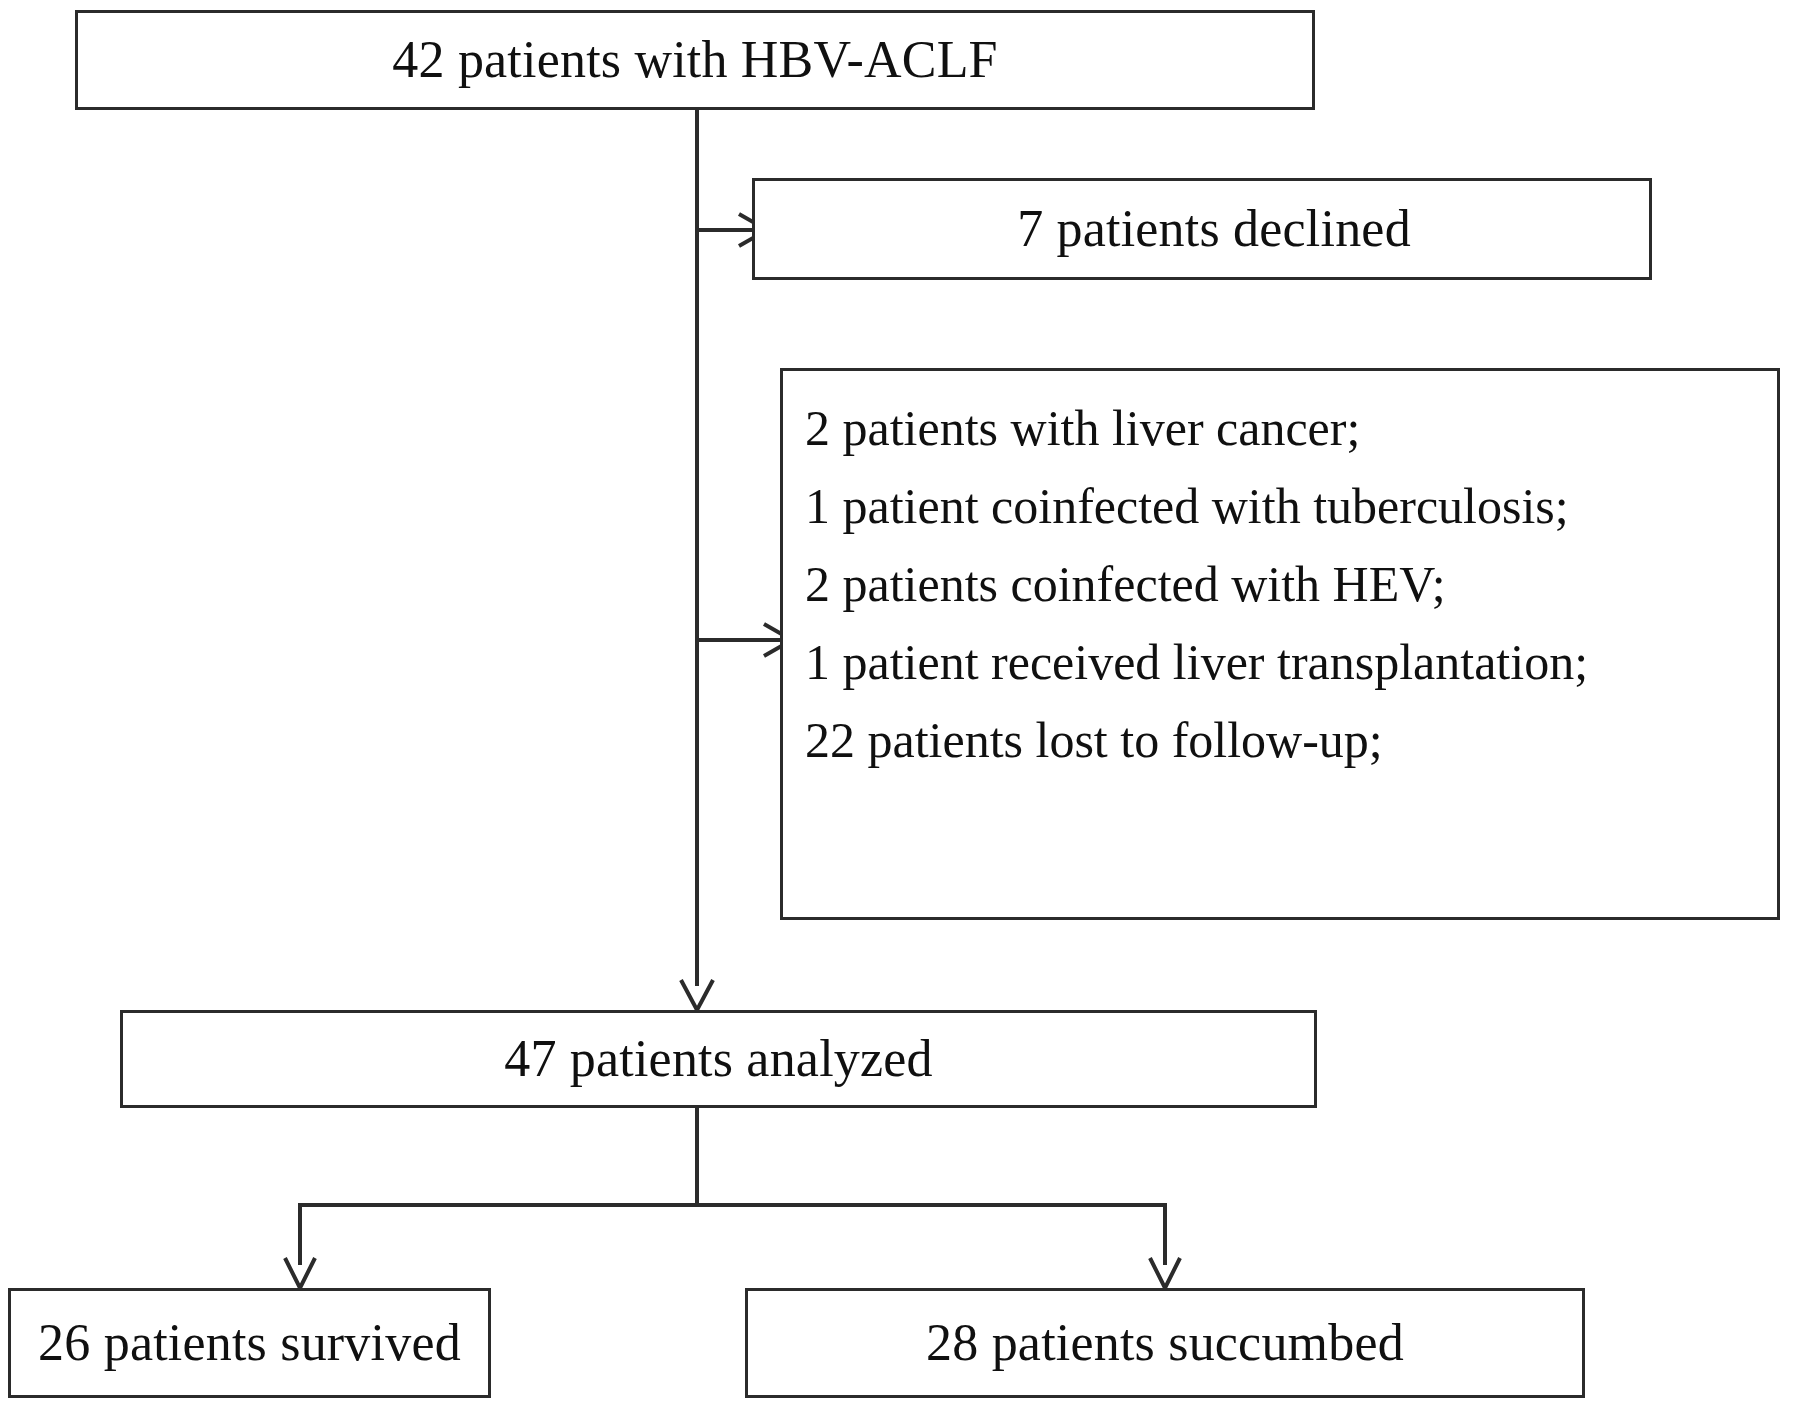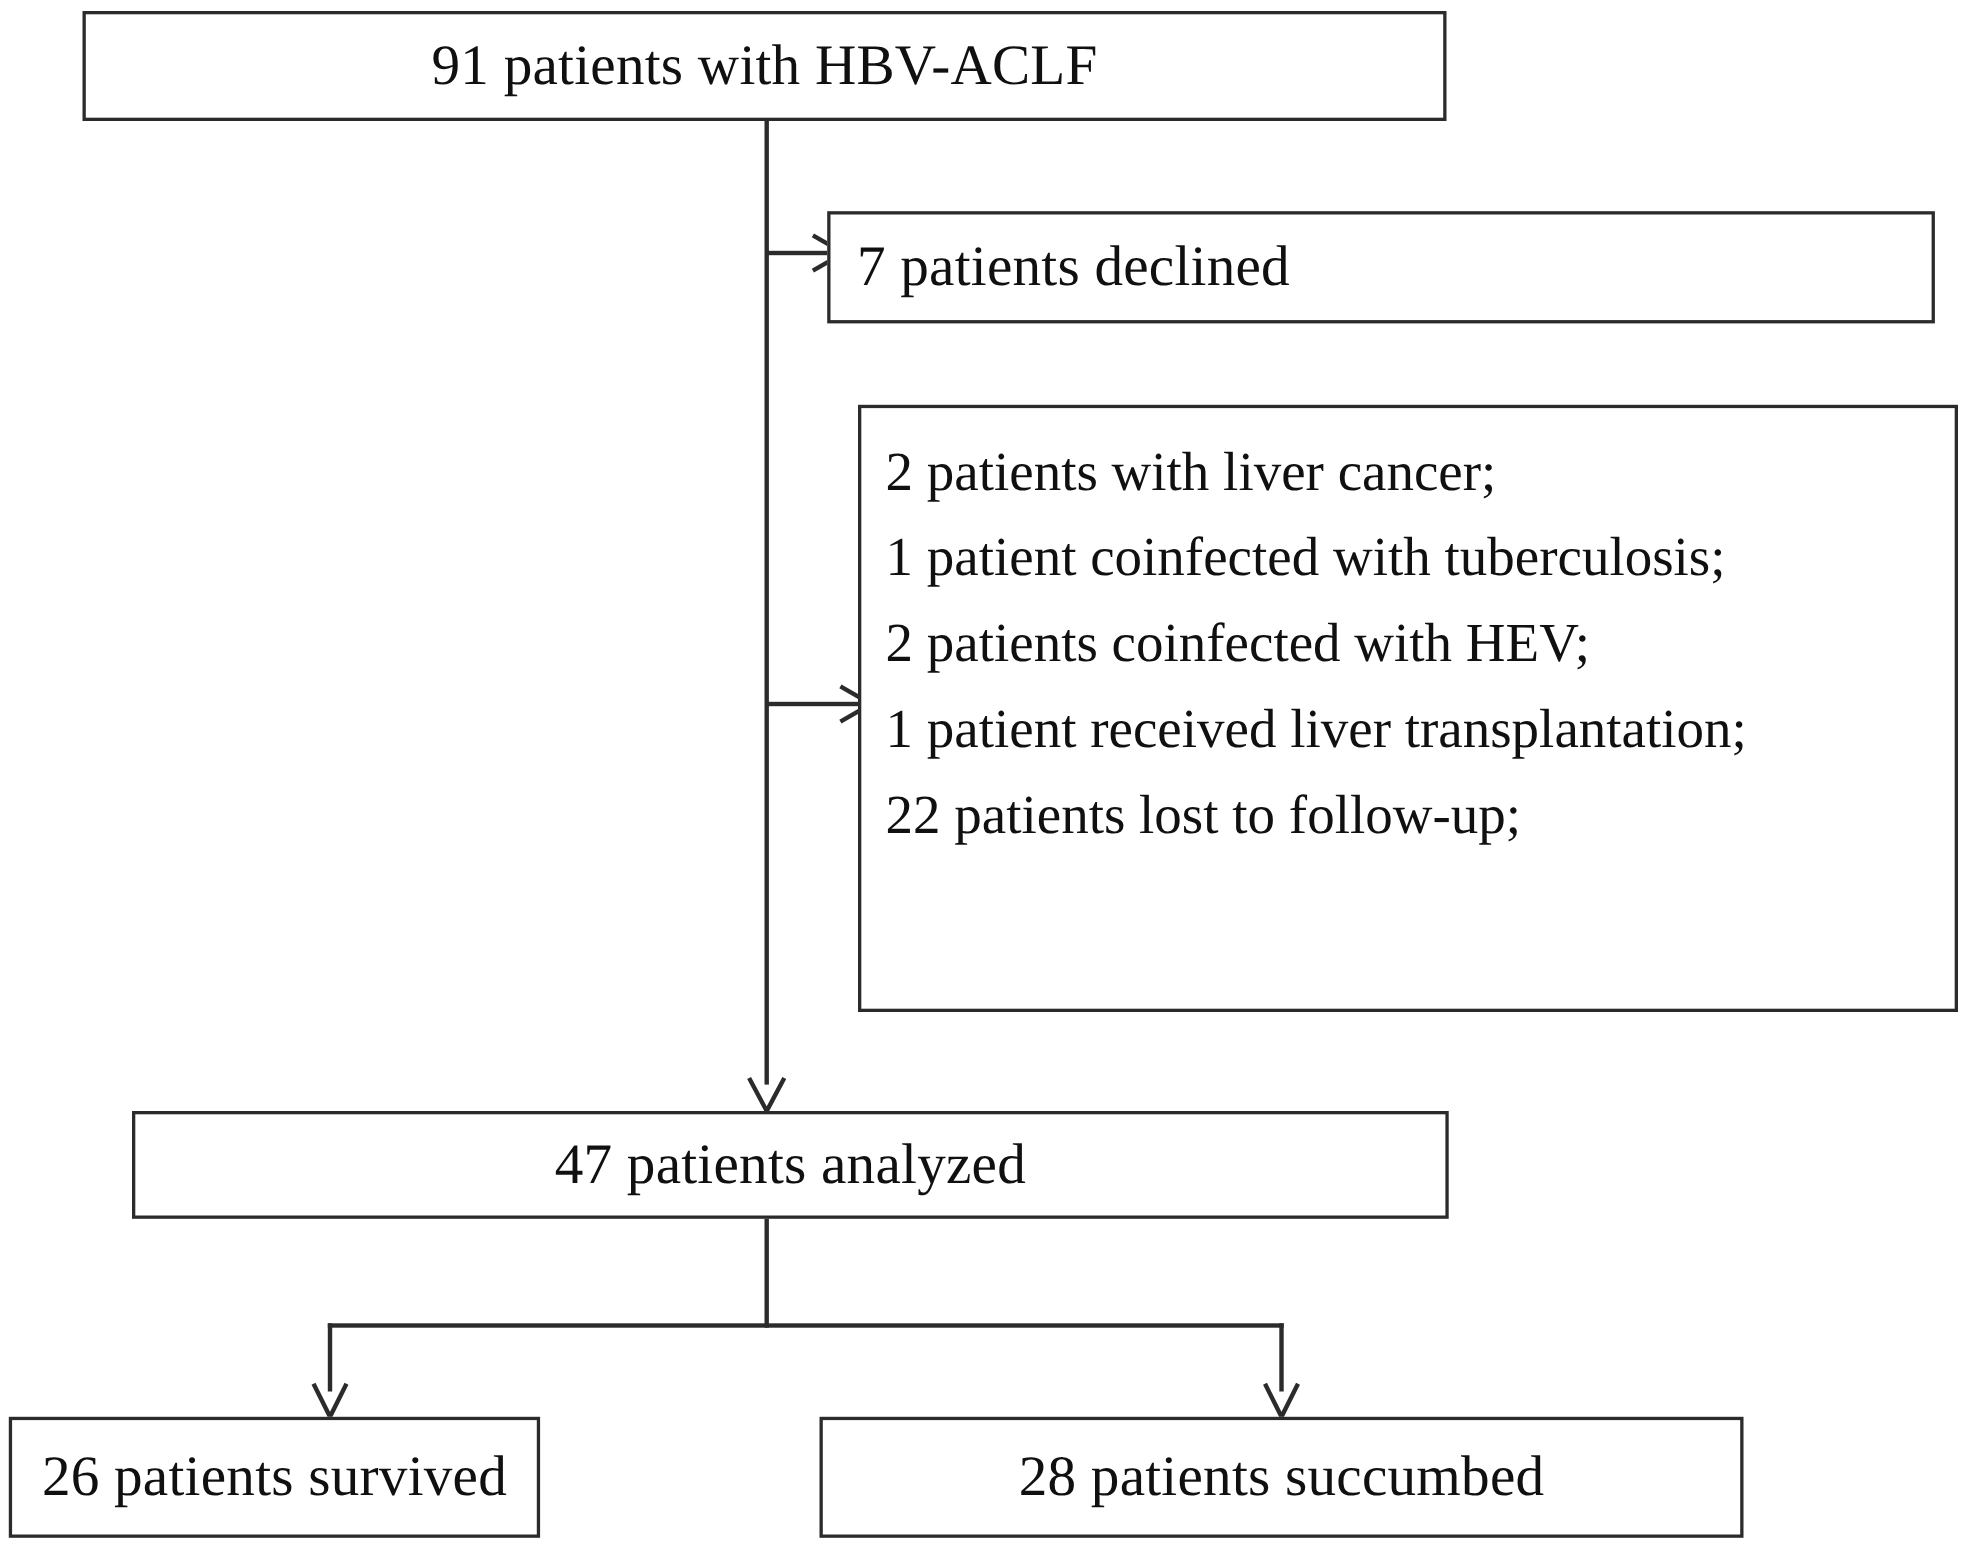--- a/index.html
+++ b/index.html
@@ -58,35 +58,35 @@
   }
   
   .svg-arrow { position: absolute; overflow: visible; }
 </style>
 </head>
 <body>
 
 <div id="canvas">
 
   <div class="box" style="left:75px; top:10px; width:1240px; height:100px;">
-    <span class="box-label">91 patients with HBV-ACLF</span>
+    <span class="box-label">42 patients with HBV-ACLF</span>
   </div>
 
   <div class="vline" style="left:695px; top:110px; height:876px;"></div>
 
   <svg class="svg-arrow" style="left:673px; top:962px; width:48px; height:52px;" viewBox="0 0 48 52">
     <polyline points="8,18 24,48 40,18" fill="none" stroke="#2b2b2b" stroke-width="4"></polyline>
   </svg>
 
   <div class="hline" style="left:697px; top:228px; width:60px;"></div>
   <svg class="svg-arrow" style="left:733px; top:205px; width:50px; height:50px;" viewBox="0 0 50 50">
     <polyline points="6,9 34,25 6,41" fill="none" stroke="#2b2b2b" stroke-width="4"></polyline>
   </svg>
 
-  <div class="box" style="left:752px; top:178px; width:1007px; height:102px; justify-content:flex-start; padding-left:24px;margin-top:14px;">
+  <div class="box" style="left:752px; top:178px; width:900px; height:102px; justify-content:center; padding-left:24px;">
     <span class="box-label">7 patients declined</span>
   </div>
 
   <div class="hline" style="left:697px; top:638px; width:88px;"></div>
   <svg class="svg-arrow" style="left:758px; top:615px; width:50px; height:50px;" viewBox="0 0 50 50">
     <polyline points="6,9 34,25 6,41" fill="none" stroke="#2b2b2b" stroke-width="4"></polyline>
   </svg>
 
   <div class="box-list" style="left:780px; top:368px; width:1000px; height:552px;">
     <div class="list-line">2 patients with liver cancer;</div>

